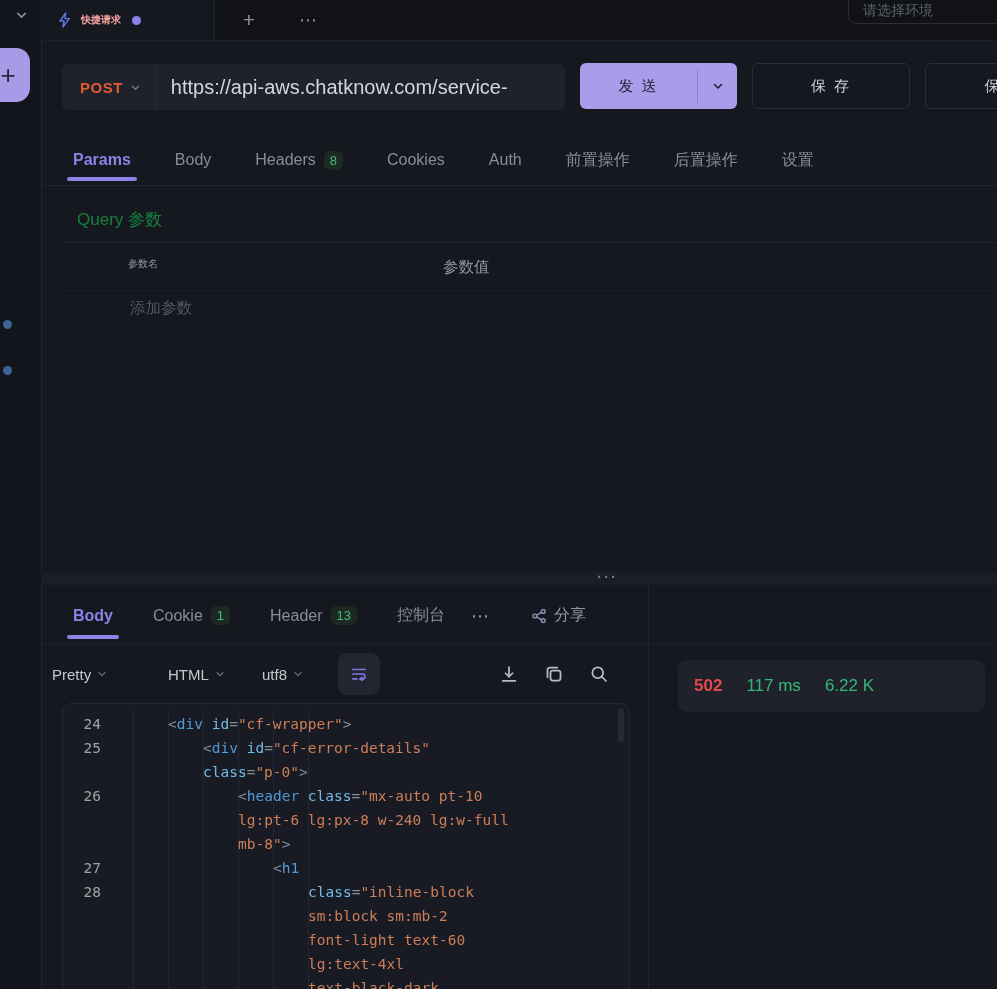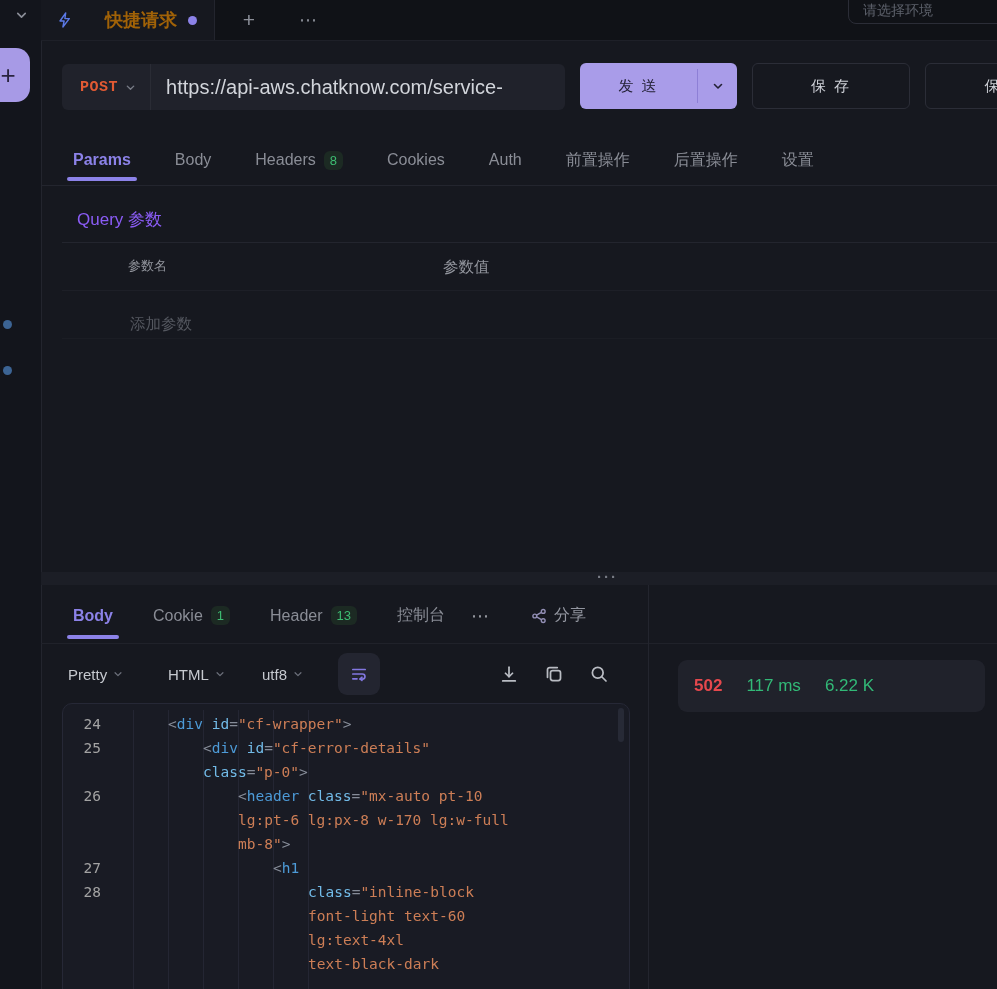--- a/index.html
+++ b/index.html
@@ -12,32 +12,32 @@
   .rail-chevron{position:absolute;left:14px;top:8px;color:#8b8e98;}
   .rail-plus{position:absolute;left:-14px;top:48px;width:44px;height:54px;background:#a79ae6;border-radius:14px;
              color:#2a2440;font-size:26px;font-weight:400;display:flex;align-items:center;justify-content:center;cursor:pointer;}
   .rail-dot{position:absolute;left:3px;width:9px;height:9px;border-radius:50%;background:#3c6494;}
 
   
   .topbar{position:absolute;left:41px;top:0;right:0;height:40px;background:#101217;border-bottom:1px solid #1e2028;overflow:hidden;}
   .doc-tab{position:absolute;left:0;top:0;width:174px;height:40px;background:#16181f;border-right:1px solid #23252e;
            display:flex;align-items:center;gap:9px;padding:0 12px 0 16px;box-sizing:border-box;cursor:pointer;}
   .doc-tab .bolt{color:#5b79e6;}
-  .doc-tab .title{font-size:18px;font-weight:600;color:#a16207;white-space:nowrap;margin-left:24px;}
+  .doc-tab .title{font-size:10px;font-weight:600;color:#fca5a5;white-space:nowrap;}
   .doc-tab .dirty{width:9px;height:9px;border-radius:50%;background:#8c82e8;margin-left:2px;}
   .topbar-btn{position:absolute;top:0;height:40px;display:flex;align-items:center;justify-content:center;color:#8b8e98;cursor:pointer;}
   .tb-plus{left:192px;width:32px;font-size:21px;font-weight:300;}
   .tb-more{left:250px;width:36px;font-size:18px;letter-spacing:2px;}
   .env-select{position:absolute;left:807px;top:-12px;width:210px;height:36px;border:1px solid #2b2d37;border-radius:8px;
               box-sizing:border-box;display:flex;align-items:flex-end;padding:0 0 3px 14px;color:#5d616b;font-size:14px;cursor:pointer;}
 
   
   .url-group{position:absolute;left:62px;top:64px;width:503px;height:46px;background:#20222b;border-radius:6px;
              display:flex;align-items:center;box-sizing:border-box;}
-  .method{display:flex;align-items:center;gap:7px;padding:0 14px 0 18px;cursor:pointer;font-family:Liberation Mono, monospace;}
+  .method{display:flex;align-items:center;gap:7px;padding:0 14px 0 18px;cursor:pointer;}
   .method .m-label{color:#e25a33;font-weight:700;font-size:15px;letter-spacing:.5px;}
   .method .chev{color:#787c87;}
   .url-divider{width:1px;height:46px;background:#2a2c35;}
   .url-input{flex:1;padding-left:15px;font-size:20px;color:#d2d5db;white-space:nowrap;overflow:hidden;cursor:text;}
 
   .send-btn{position:absolute;left:580px;top:63px;width:157px;height:46px;background:#a99ce9;border-radius:6px;
             display:flex;align-items:stretch;color:#232135;cursor:pointer;}
   .send-main{flex:1;display:flex;align-items:center;justify-content:center;font-size:15px;letter-spacing:2px;}
   .send-sep{width:1px;background:#8d7fd6;margin:6px 0;}
   .send-caret{width:39px;display:flex;align-items:center;justify-content:center;}
@@ -49,47 +49,47 @@
 
   
   .req-tabs{position:absolute;left:41px;right:0;top:135px;height:51px;border-bottom:1px solid #23252e;
             display:flex;align-items:center;gap:44px;padding-left:32px;box-sizing:border-box;}
   .tab{position:relative;height:100%;display:flex;align-items:center;gap:8px;font-size:16px;color:#8a8d96;cursor:pointer;white-space:nowrap;}
   .tab.active{color:#8c82e8;font-weight:600;}
   .tab.active::after{content:"";position:absolute;left:-6px;right:-6px;bottom:4px;height:4px;border-radius:2px;background:#8c82e8;}
   .badge{background:#1c2a23;color:#3dbd72;font-size:13px;border-radius:6px;padding:1px 6px;line-height:17px;}
 
   
-  .q-title{position:absolute;left:77px;top:208px;font-size:17px;color:#8b5cf6;}
+  .q-title{position:absolute;left:77px;top:208px;font-size:17px;color:#15803d;}
   .q-table-top{position:absolute;left:62px;right:0;top:242px;border-top:1px solid #23252e;}
-  .q-col-name{position:absolute;left:128px;top:257px;font-size:13px;color:#93969e;}
+  .q-col-name{position:absolute;left:128px;top:257px;font-size:10px;color:#93969e;}
   .q-col-value{position:absolute;left:443px;top:257px;font-size:15.5px;color:#93969e;}
   .q-head-border{position:absolute;left:62px;right:0;top:290px;border-top:1px solid #1d1f27;}
-  .q-add{position:absolute;left:130px;top:314px;font-size:15.5px;color:#54575f;cursor:text;}
+  .q-add{position:absolute;left:130px;top:298px;font-size:15.5px;color:#54575f;cursor:text;}
   .q-row-border{position:absolute;left:62px;right:0;top:338px;border-top:1px solid #1b1d24;}
 
   
   .splitter{position:absolute;left:41px;right:0;top:572px;height:13px;background:#1c1e26;cursor:row-resize;}
   .splitter .dots{position:absolute;left:556px;top:-4px;font-size:15px;letter-spacing:2px;color:#787b84;font-weight:700;}
 
   
   .resp-vsep{position:absolute;left:648px;top:585px;bottom:0;width:1px;background:#23252e;}
   .resp-tabs{position:absolute;left:41px;width:607px;top:588px;height:55px;display:flex;align-items:center;
              gap:40px;padding-left:32px;box-sizing:border-box;}
   .resp-tabs-border{position:absolute;left:41px;right:0;top:643px;border-top:1px solid #20222a;}
   .tab .clip{max-width:50px;overflow:hidden;white-space:nowrap;display:inline-block;}
   .resp-more{font-size:18px;letter-spacing:2px;color:#9a9da5;cursor:pointer;margin-left:-14px;}
   .share-tab{display:flex;align-items:center;gap:7px;color:#9396a0;font-size:16px;cursor:pointer;}
   .share-tab .ic{color:#938fb5;}
 
   
   .vw-toolbar{position:absolute;left:41px;top:650px;width:607px;height:48px;}
   .dd{position:absolute;top:0;height:48px;display:flex;align-items:center;gap:6px;color:#c6c9cf;font-size:15px;cursor:pointer;}
   .dd .chev{color:#6b6f7a;}
-  .dd-format{left:27px;} .dd-lang{left:127px;} .dd-enc{left:221px;text-align:center;}
+  .dd-format{left:11px;} .dd-lang{left:127px;} .dd-enc{left:221px;text-align:center;}
   .wrap-btn{position:absolute;left:297px;top:3px;width:42px;height:42px;background:#232530;border-radius:9px;
             display:flex;align-items:center;justify-content:center;color:#8277e0;cursor:pointer;}
   .tool-ic{position:absolute;top:11px;width:26px;height:26px;display:flex;align-items:center;justify-content:center;
            color:#b9bcc3;cursor:pointer;}
   .ic-download{left:455px;} .ic-copy{left:500px;} .ic-search{left:545px;}
 
   
   .status-box{position:absolute;left:678px;top:660px;width:307px;height:52px;background:#20222b;border-radius:9px;
               display:flex;align-items:center;gap:24px;padding-left:16px;box-sizing:border-box;font-size:17px;}
   .st-code{color:#e5484d;font-weight:600;}
@@ -305,40 +305,41 @@
           <span class="code-text" style="padding-left: 92px;"><span class="tk-a">class</span><span class="tk-p">=</span><span class="tk-s">"p-0"</span><span class="tk-p">&gt;</span></span>
         </div>
 
         <div class="code-row">
           <span class="ln">26</span>
           <span class="code-text" style="padding-left: 127px;"><span class="tk-p">&lt;</span><span class="tk-t">header</span><span class="tk-x"> </span><span class="tk-a">class</span><span class="tk-p">=</span><span class="tk-s">"mx-auto pt-10</span></span>
         </div>
 
         <div class="code-row">
           <span class="ln"></span>
-          <span class="code-text" style="padding-left: 127px;"><span class="tk-s">lg:pt-6 lg:px-8 w-170 lg:w-full</span></span>
+          <span class="code-text" style="padding-left: 127px;"><span class="tk-s">lg:pt-6 lg:px-8 w-240 lg:w-full</span></span>
         </div>
 
         <div class="code-row">
           <span class="ln"></span>
           <span class="code-text" style="padding-left: 127px;"><span class="tk-s">mb-8"</span><span class="tk-p">&gt;</span></span>
         </div>
 
         <div class="code-row">
           <span class="ln">27</span>
           <span class="code-text" style="padding-left: 162px;"><span class="tk-p">&lt;</span><span class="tk-t">h1</span></span>
         </div>
 
         <div class="code-row">
           <span class="ln">28</span>
           <span class="code-text" style="padding-left: 197px;"><span class="tk-a">class</span><span class="tk-p">=</span><span class="tk-s">"inline-block</span></span>
         </div>
 
         <div class="code-row">
           <span class="ln"></span>
+          <span class="code-text" style="padding-left: 197px;"><span class="tk-s">sm:block sm:mb-2</span></span>
         </div>
 
         <div class="code-row">
           <span class="ln"></span>
           <span class="code-text" style="padding-left: 197px;"><span class="tk-s">font-light text-60</span></span>
         </div>
 
         <div class="code-row">
           <span class="ln"></span>
           <span class="code-text" style="padding-left: 197px;"><span class="tk-s">lg:text-4xl</span></span>

